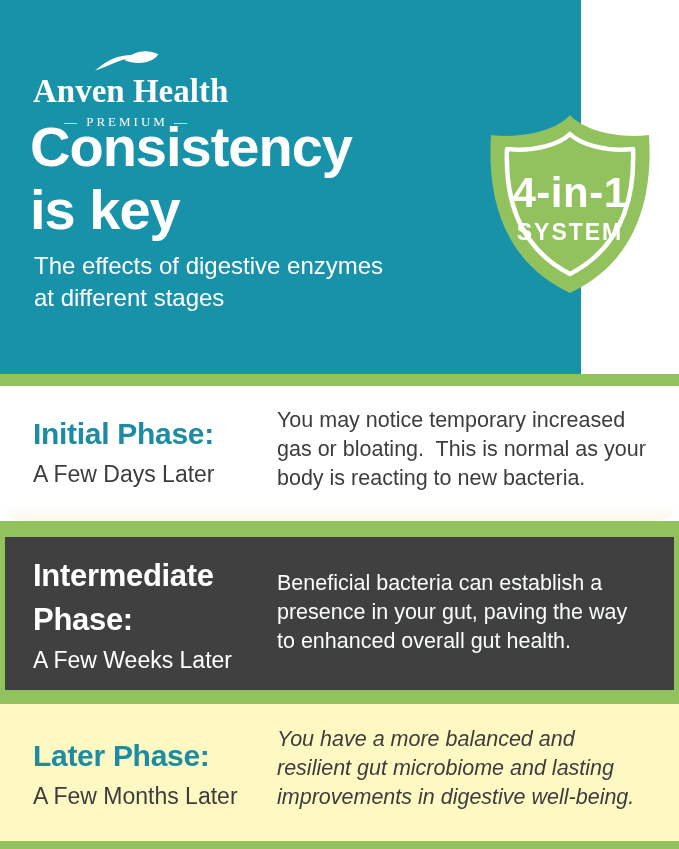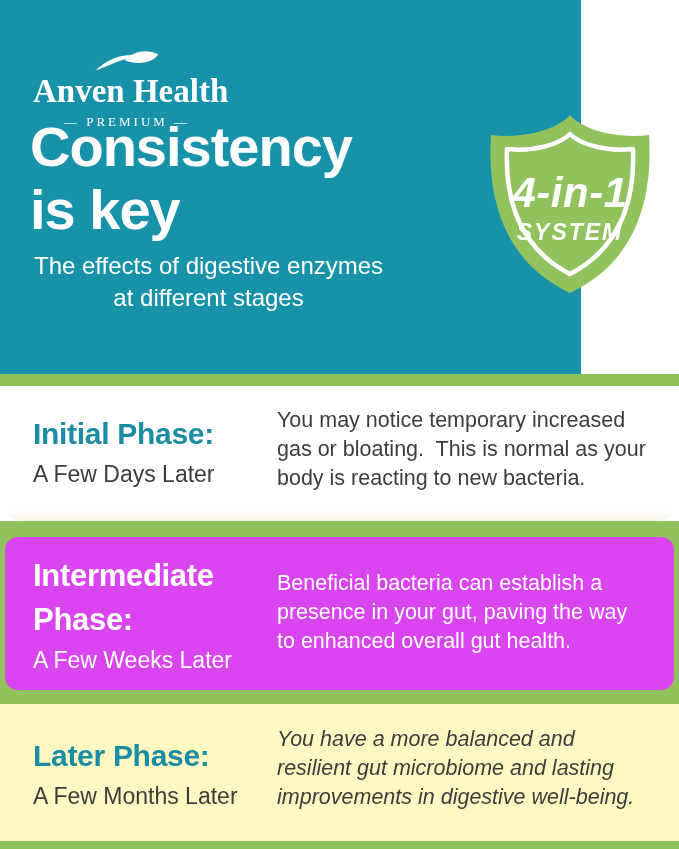--- a/index.html
+++ b/index.html
@@ -35,27 +35,27 @@
     font-size: 13px; letter-spacing: 3px; white-space: nowrap;
   }
   .title {
     position: absolute; left: 30px; top: 116px; margin: 0;
     color: #ffffff; font-size: 56px; font-weight: 800;
     line-height: 1.12; letter-spacing: -1px; white-space: pre-wrap;
   }
   .subtitle {
     position: absolute; left: 34px; top: 250px; margin: 0;
     color: #ffffff; font-size: 24px; font-weight: 400;
-    line-height: 1.32; white-space: pre-wrap; text-align: center;
+    line-height: 1.32; white-space: pre-wrap;
   }
   .shield { position: absolute; left: 478px; top: 110px; width: 184px; height: 188px; }
   .shield svg { position: absolute; left: 0; top: 0; width: 184px; height: 188px; }
   .shield-text {
     position: absolute; left: 0; right: 0; top: 62px;
-    text-align: center; color: #ffffff; font-style: italic;
+    text-align: center; color: #ffffff;
   }
   .badge-l1 { font-size: 42px; font-weight: 800; line-height: 1; letter-spacing: 0.5px; }
   .badge-l2 { font-size: 23px; font-weight: 700; letter-spacing: 2px; margin-top: 7px; line-height: 1; }
 
   
   .stripe { position: absolute; left: 0; width: 679px; background: #92c25e; }
   .stripe-top    { top: 374px; height: 12px; }
   .stripe-bottom { top: 841px; height: 8px; }
 
   
@@ -69,22 +69,21 @@
     top: 704px; height: 137px;
     background: #fef9c3;
   }
   .frame {
     position: absolute; left: 0; top: 521px;
     width: 679px; height: 183px;
     background: #92c25e;
   }
   .teal-block {
     position: absolute; left: 5px; right: 5px; top: 16px; bottom: 14px;
-    background: #d946ef;
-    border-radius: 13px;
+    background: #404040;
   }
 
   .col { position: absolute; left: 33px; }
   .phase-heading {
     margin: 0; font-size: 30px; font-weight: 800;
     color: #1b8ca4; line-height: 1.42; white-space: pre-wrap;
     letter-spacing: -0.3px;
   }
   .phase-sub {
     margin-top: 5px; font-size: 23px; font-weight: 400;

